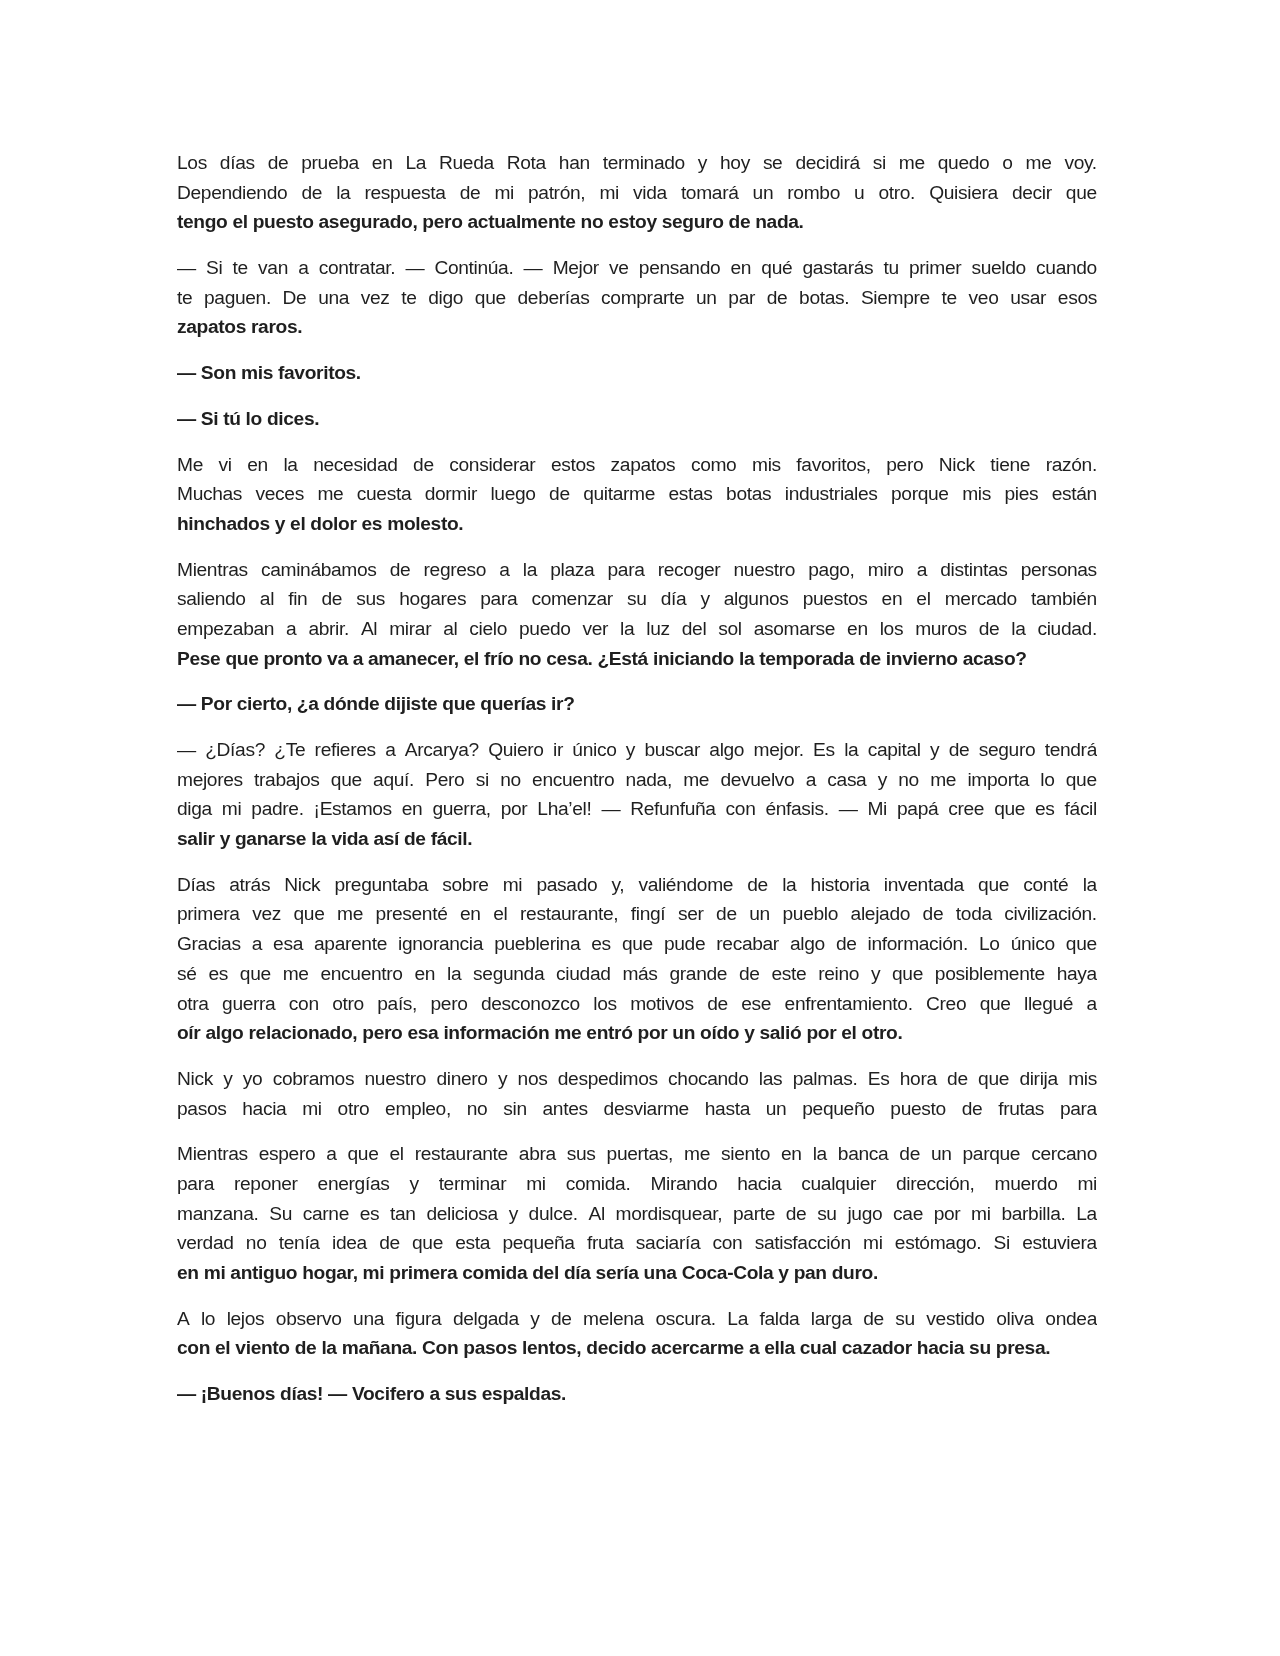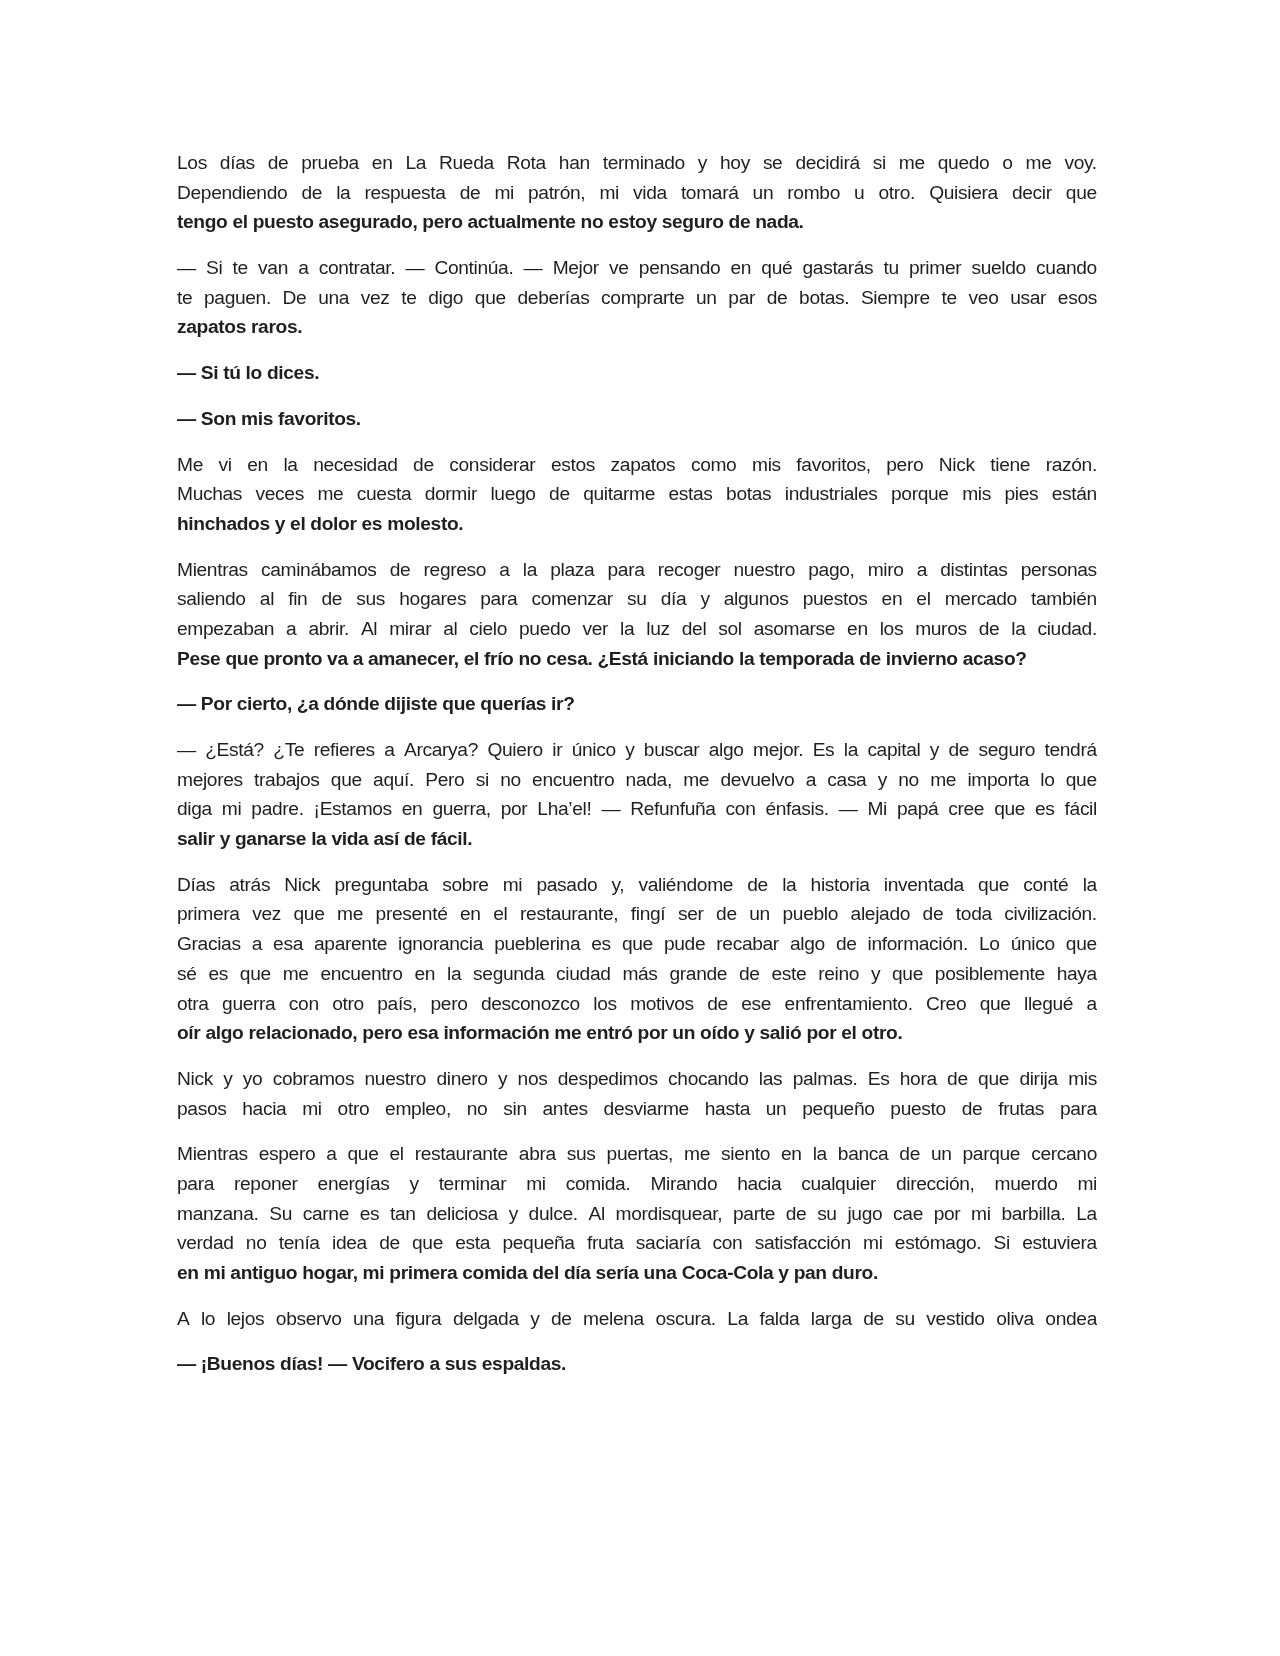--- a/index.html
+++ b/index.html
@@ -109,24 +109,24 @@
           <span>botas.</span>
           <span>Siempre</span>
           <span>te</span>
           <span>veo</span>
           <span>usar</span>
           <span>esos</span>
         </span>
         <span class="line last">zapatos raros.</span>
       </div>
       <div class="para">
+        <span class="line last">— Son mis favoritos.</span>
+      </div>
+      <div class="para">
         <span class="line last">— Si tú lo dices.</span>
-      </div>
-      <div class="para">
-        <span class="line last">— Son mis favoritos.</span>
       </div>
       <div class="para">
         <span class="line jline">
           <span>Me</span>
           <span>vi</span>
           <span>en</span>
           <span>la</span>
           <span>necesidad</span>
           <span>de</span>
           <span>considerar</span>
@@ -219,21 +219,21 @@
           <span>ciudad.</span>
         </span>
         <span class="line last">Pese que pronto va a amanecer, el frío no cesa. ¿Está iniciando la temporada de invierno acaso?</span>
       </div>
       <div class="para">
         <span class="line last">— Por cierto, ¿a dónde dijiste que querías ir?</span>
       </div>
       <div class="para">
         <span class="line jline">
           <span>—</span>
-          <span>¿Está?</span>
+          <span>¿Días?</span>
           <span>¿Te</span>
           <span>refieres</span>
           <span>a</span>
           <span>Arcarya?</span>
           <span>Quiero</span>
           <span>ir</span>
           <span>único</span>
           <span>y</span>
           <span>buscar</span>
           <span>algo</span>
@@ -518,18 +518,19 @@
           <span>oscura.</span>
           <span>La</span>
           <span>falda</span>
           <span>larga</span>
           <span>de</span>
           <span>su</span>
           <span>vestido</span>
           <span>oliva</span>
           <span>ondea</span>
         </span>
+        <span class="line last">con el viento de la mañana. Con pasos lentos, decido acercarme a ella cual cazador hacia su presa.</span>
       </div>
       <div class="para">
         <span class="line last">— ¡Buenos días! — Vocifero a sus espaldas.</span>
       </div>
     </div>
 </div>
 
 </body></html>

